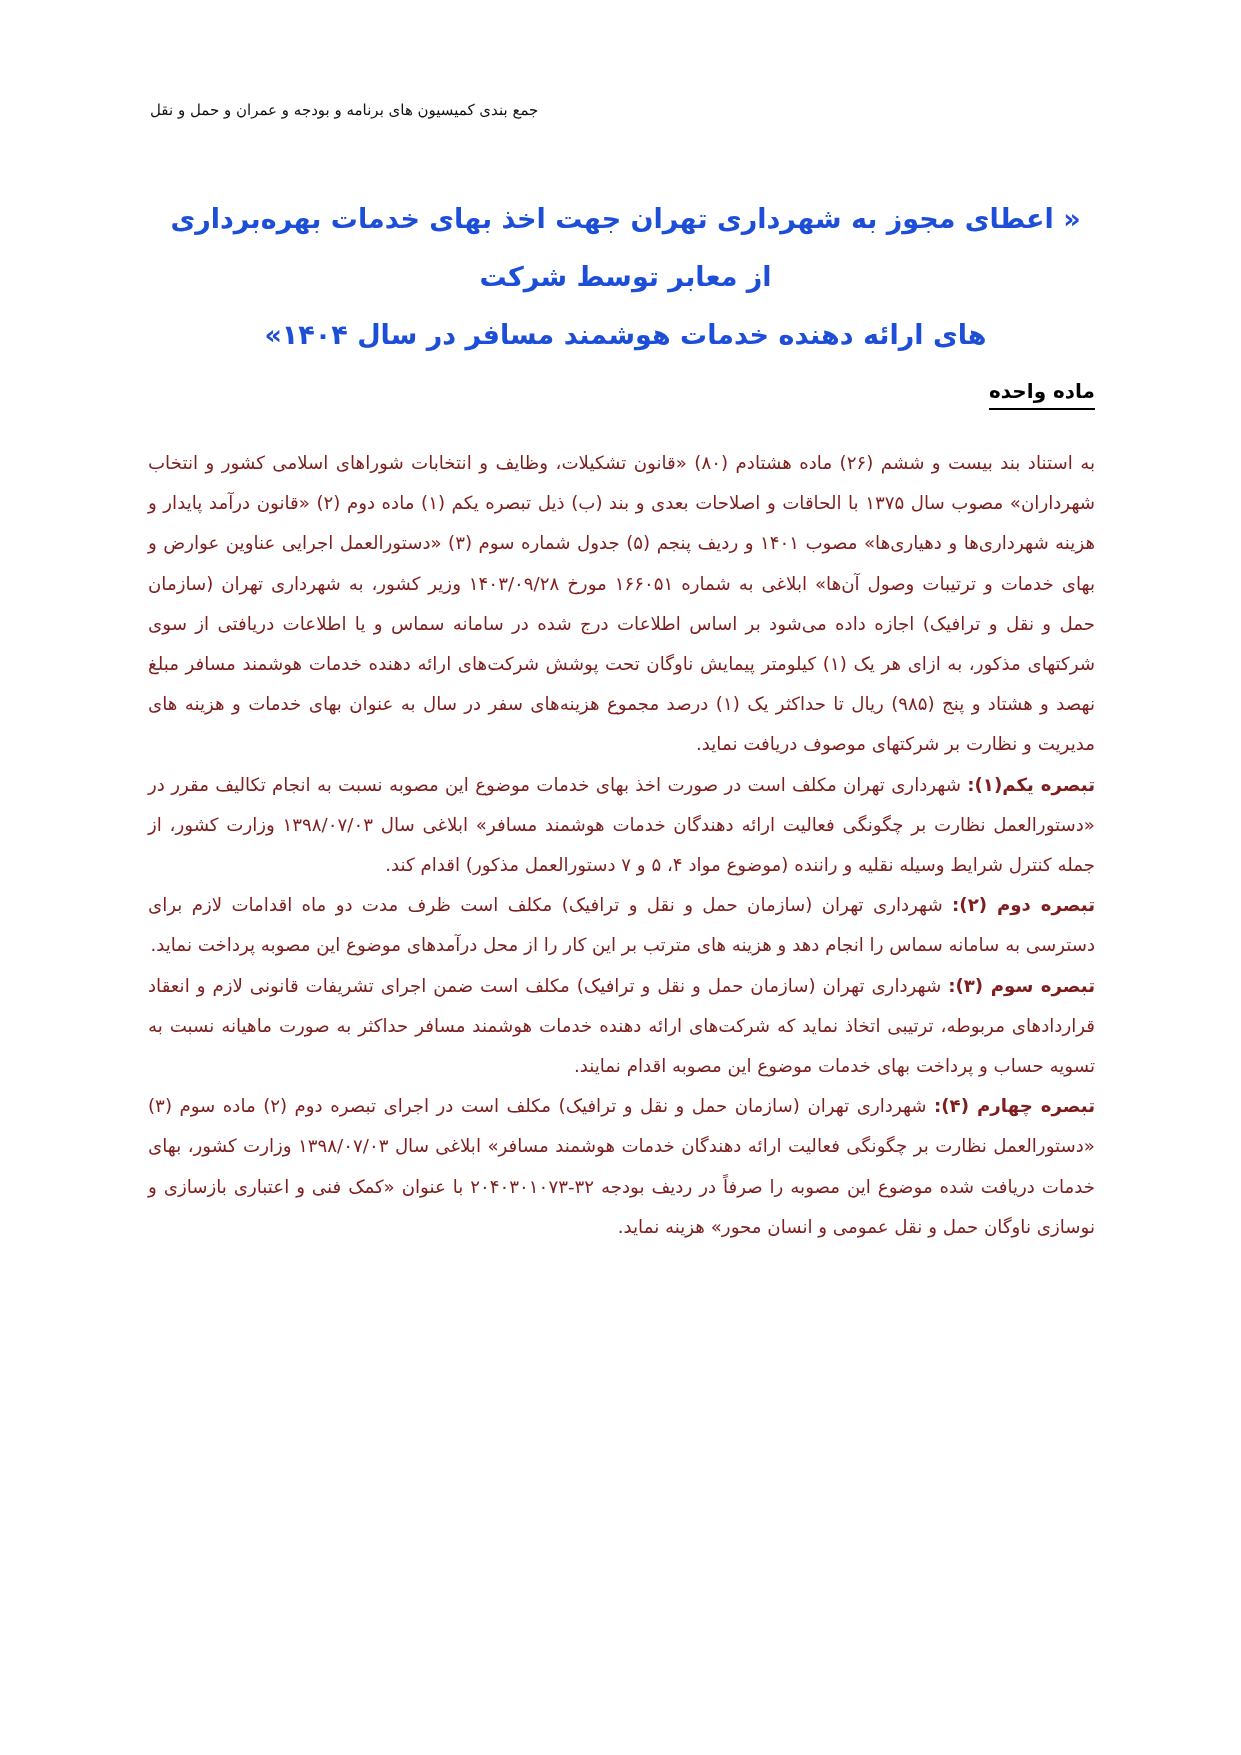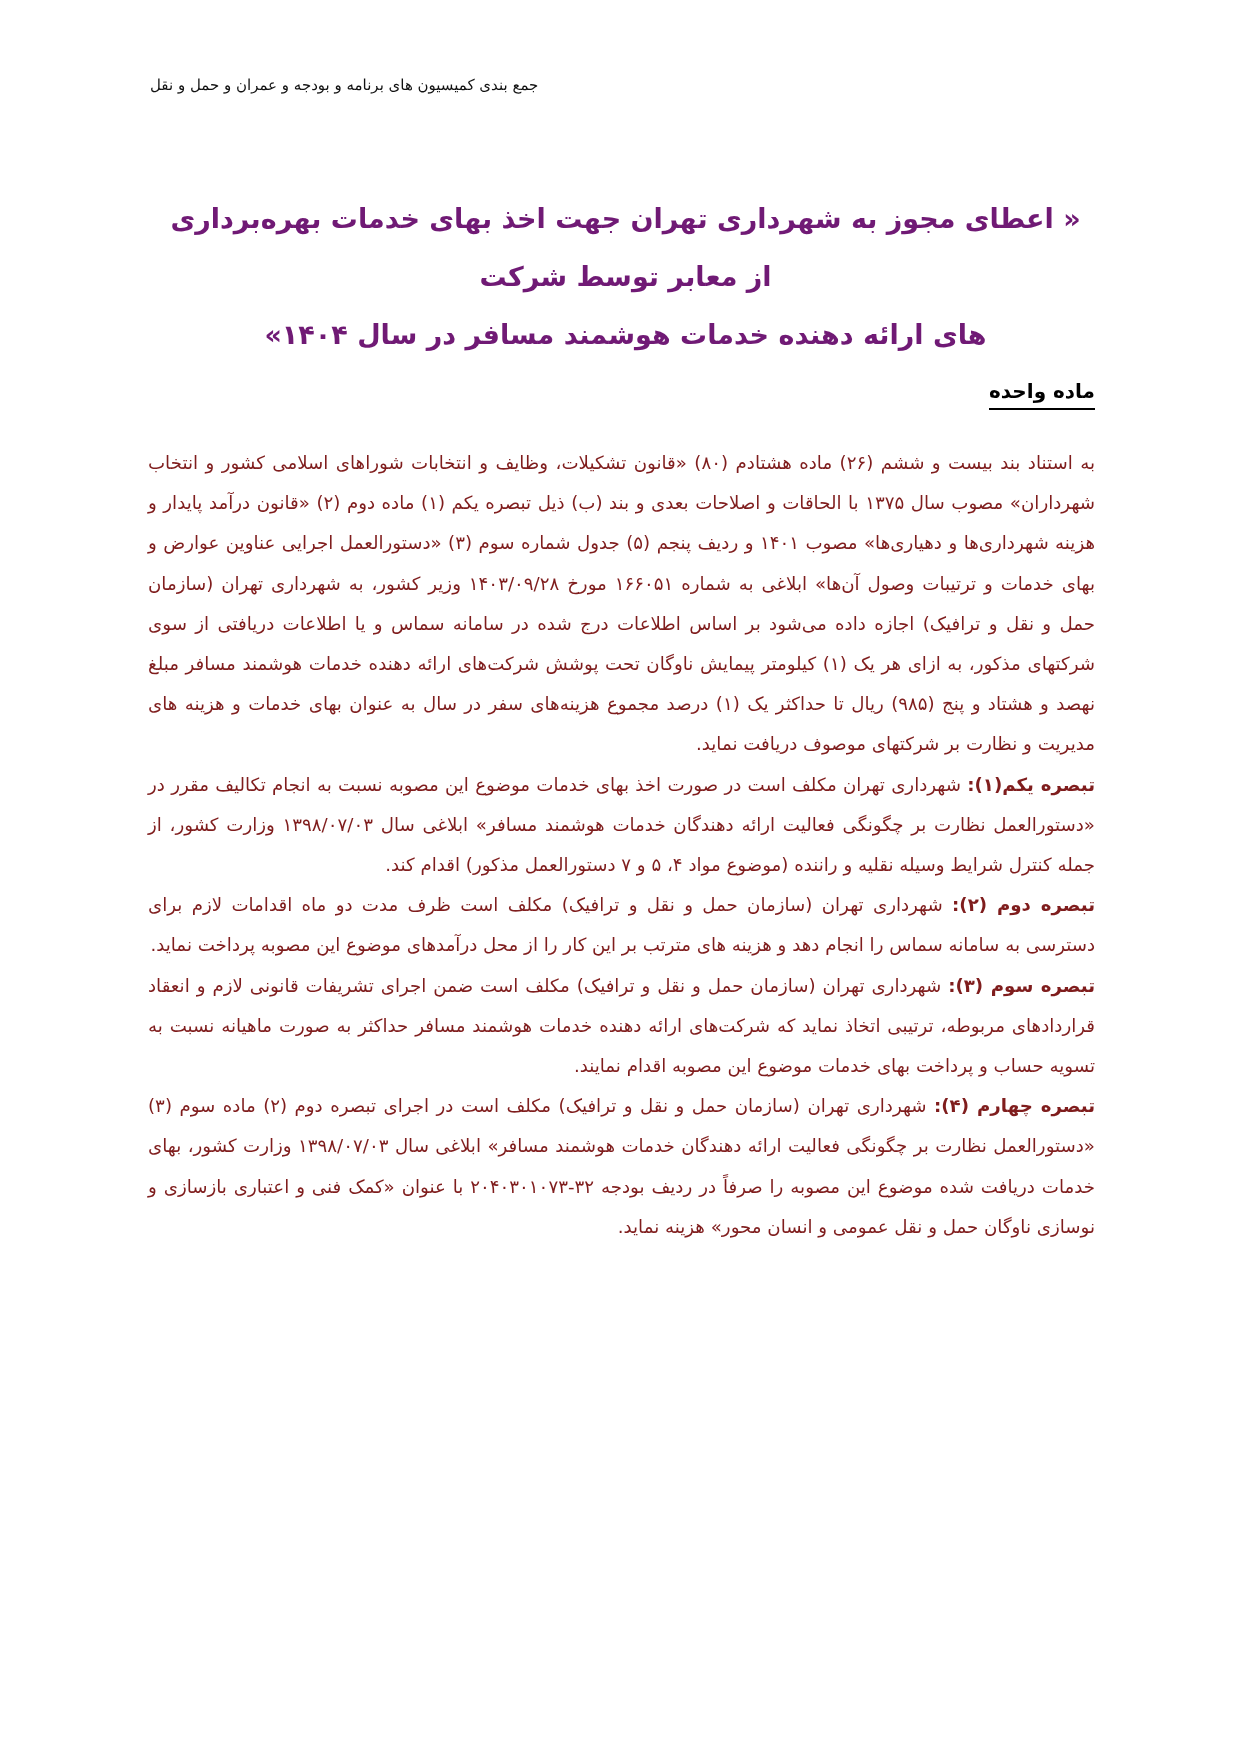--- a/index.html
+++ b/index.html
@@ -26,33 +26,33 @@
       left: 150px;
       top: 76px;
       width: 500px;
       direction: rtl;
       text-align: left;
       font-family: "DejaVu Serif", serif;
       font-size: 15px;
       color: #111;
       white-space: nowrap;
     }
-    .running-header span { display: inline-block; direction: rtl; }
+    .running-header span { display: inline-block; direction: rtl; margin-top: 25px; }
     .title {
       position: absolute;
       left: 160px;
       right: 150px;
       top: 190px;
       text-align: center;
       direction: rtl;
       font-family: "DejaVu Sans", sans-serif;
       font-weight: bold;
       font-size: 27px;
       line-height: 58px;
-      color: #701a75;
+      color: #1d4ed8;
     }
     .title .line { display: block; }
     .section-heading {
       position: absolute;
       right: 146px;
       top: 376px;
       direction: rtl;
       font-family: "DejaVu Sans", sans-serif;
       font-size: 20px;
       font-weight: bold;

